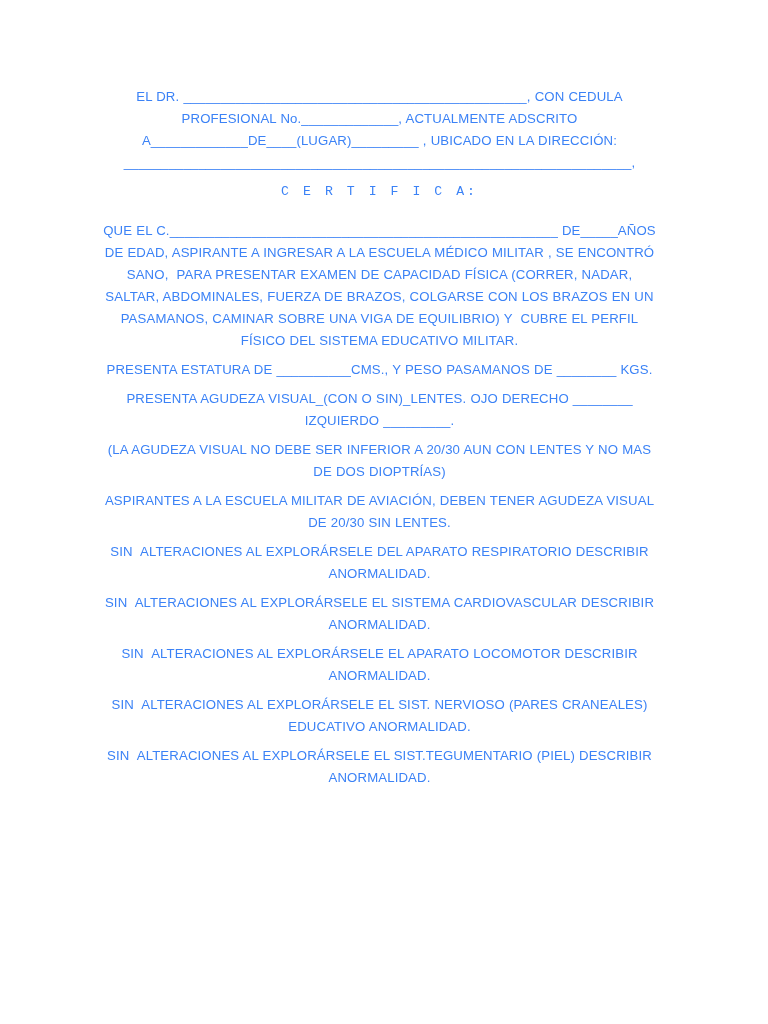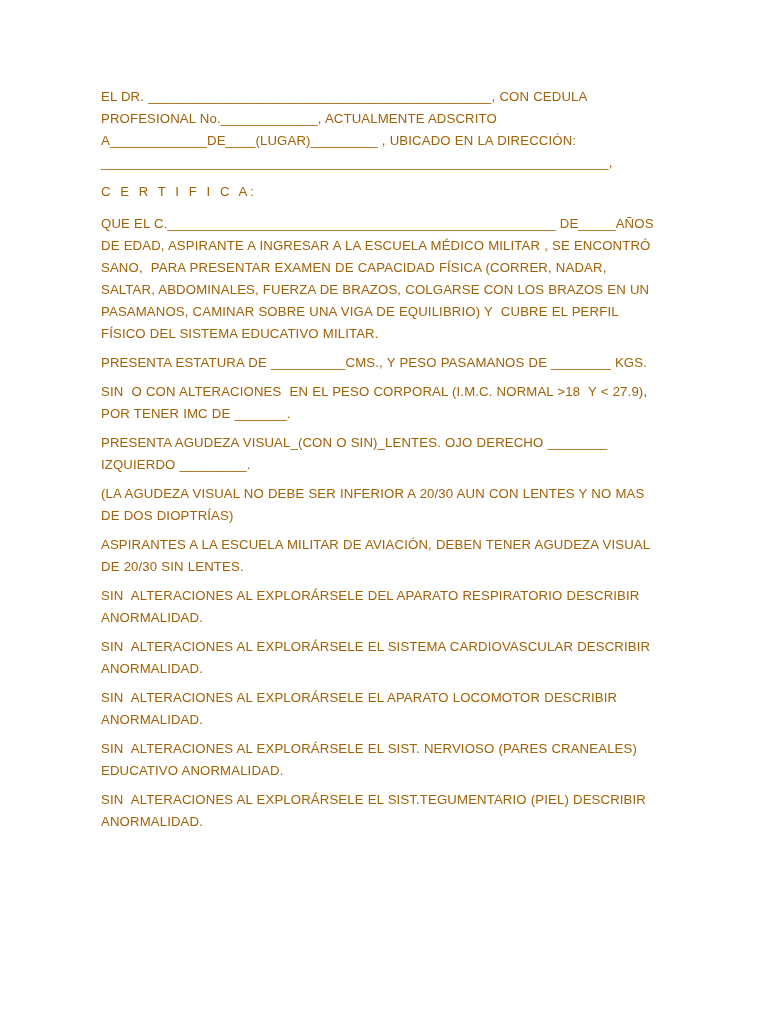--- a/index.html
+++ b/index.html
@@ -19,49 +19,49 @@
     width: 768px;
     height: 1024px;
     background: #ffffff;
     box-sizing: border-box;
     padding: 86px 110px 0 101px;
   }
   .para {
     font-size: 13.2px;
     line-height: 22px;
     margin: 0 0 7px 0;
-    color: #a16207;
+    color: #3b82f6;
     letter-spacing: 0.01em;
     word-spacing: 0.02em;
-    text-align: left;
+    text-align: center;
     white-space: pre-wrap;
   }
   .para.certifica {
     letter-spacing: 0.22em;
-    margin-bottom: 10px;
+    margin-bottom: 17px;
+    font-family: Liberation Mono, monospace;
   }
   .para.no-gap {
     margin-bottom: 4px;
   }
 </style>
 </head>
 <body>
 
 <div id="document-page">
 
   <p class="para">EL DR. ______________________________________________, CON CEDULA PROFESIONAL No._____________, ACTUALMENTE ADSCRITO A_____________DE____(LUGAR)_________ , UBICADO EN LA DIRECCIÓN: ____________________________________________________________________,</p>
 
 
   <p class="para certifica">C E R T I F I C A:</p>
 
   <p class="para">QUE EL C.____________________________________________________ DE_____AÑOS DE EDAD, ASPIRANTE A INGRESAR A LA ESCUELA MÉDICO MILITAR , SE ENCONTRÓ  SANO,  PARA PRESENTAR EXAMEN DE CAPACIDAD FÍSICA (CORRER, NADAR, SALTAR, ABDOMINALES, FUERZA DE BRAZOS, COLGARSE CON LOS BRAZOS EN UN PASAMANOS, CAMINAR SOBRE UNA VIGA DE EQUILIBRIO) Y  CUBRE EL PERFIL FÍSICO DEL SISTEMA EDUCATIVO MILITAR.</p>
 
   <p class="para">PRESENTA ESTATURA DE __________CMS., Y PESO PASAMANOS DE ________ KGS.</p>
 
-  <p class="para">SIN  O CON ALTERACIONES  EN EL PESO CORPORAL (I.M.C. NORMAL &gt;18  Y &lt; 27.9),  POR TENER IMC DE _______.</p>
 
   <p class="para">PRESENTA AGUDEZA VISUAL_(CON O SIN)_LENTES. OJO DERECHO ________ IZQUIERDO _________.</p>
 
   <p class="para">(LA AGUDEZA VISUAL NO DEBE SER INFERIOR A 20/30 AUN CON LENTES Y NO MAS DE DOS DIOPTRÍAS)</p>
 
   <p class="para">ASPIRANTES A LA ESCUELA MILITAR DE AVIACIÓN, DEBEN TENER AGUDEZA VISUAL DE 20/30 SIN LENTES.</p>
 
   <p class="para">SIN  ALTERACIONES AL EXPLORÁRSELE DEL APARATO RESPIRATORIO DESCRIBIR ANORMALIDAD.</p>
 
   <p class="para">SIN  ALTERACIONES AL EXPLORÁRSELE EL SISTEMA CARDIOVASCULAR DESCRIBIR ANORMALIDAD.</p>

